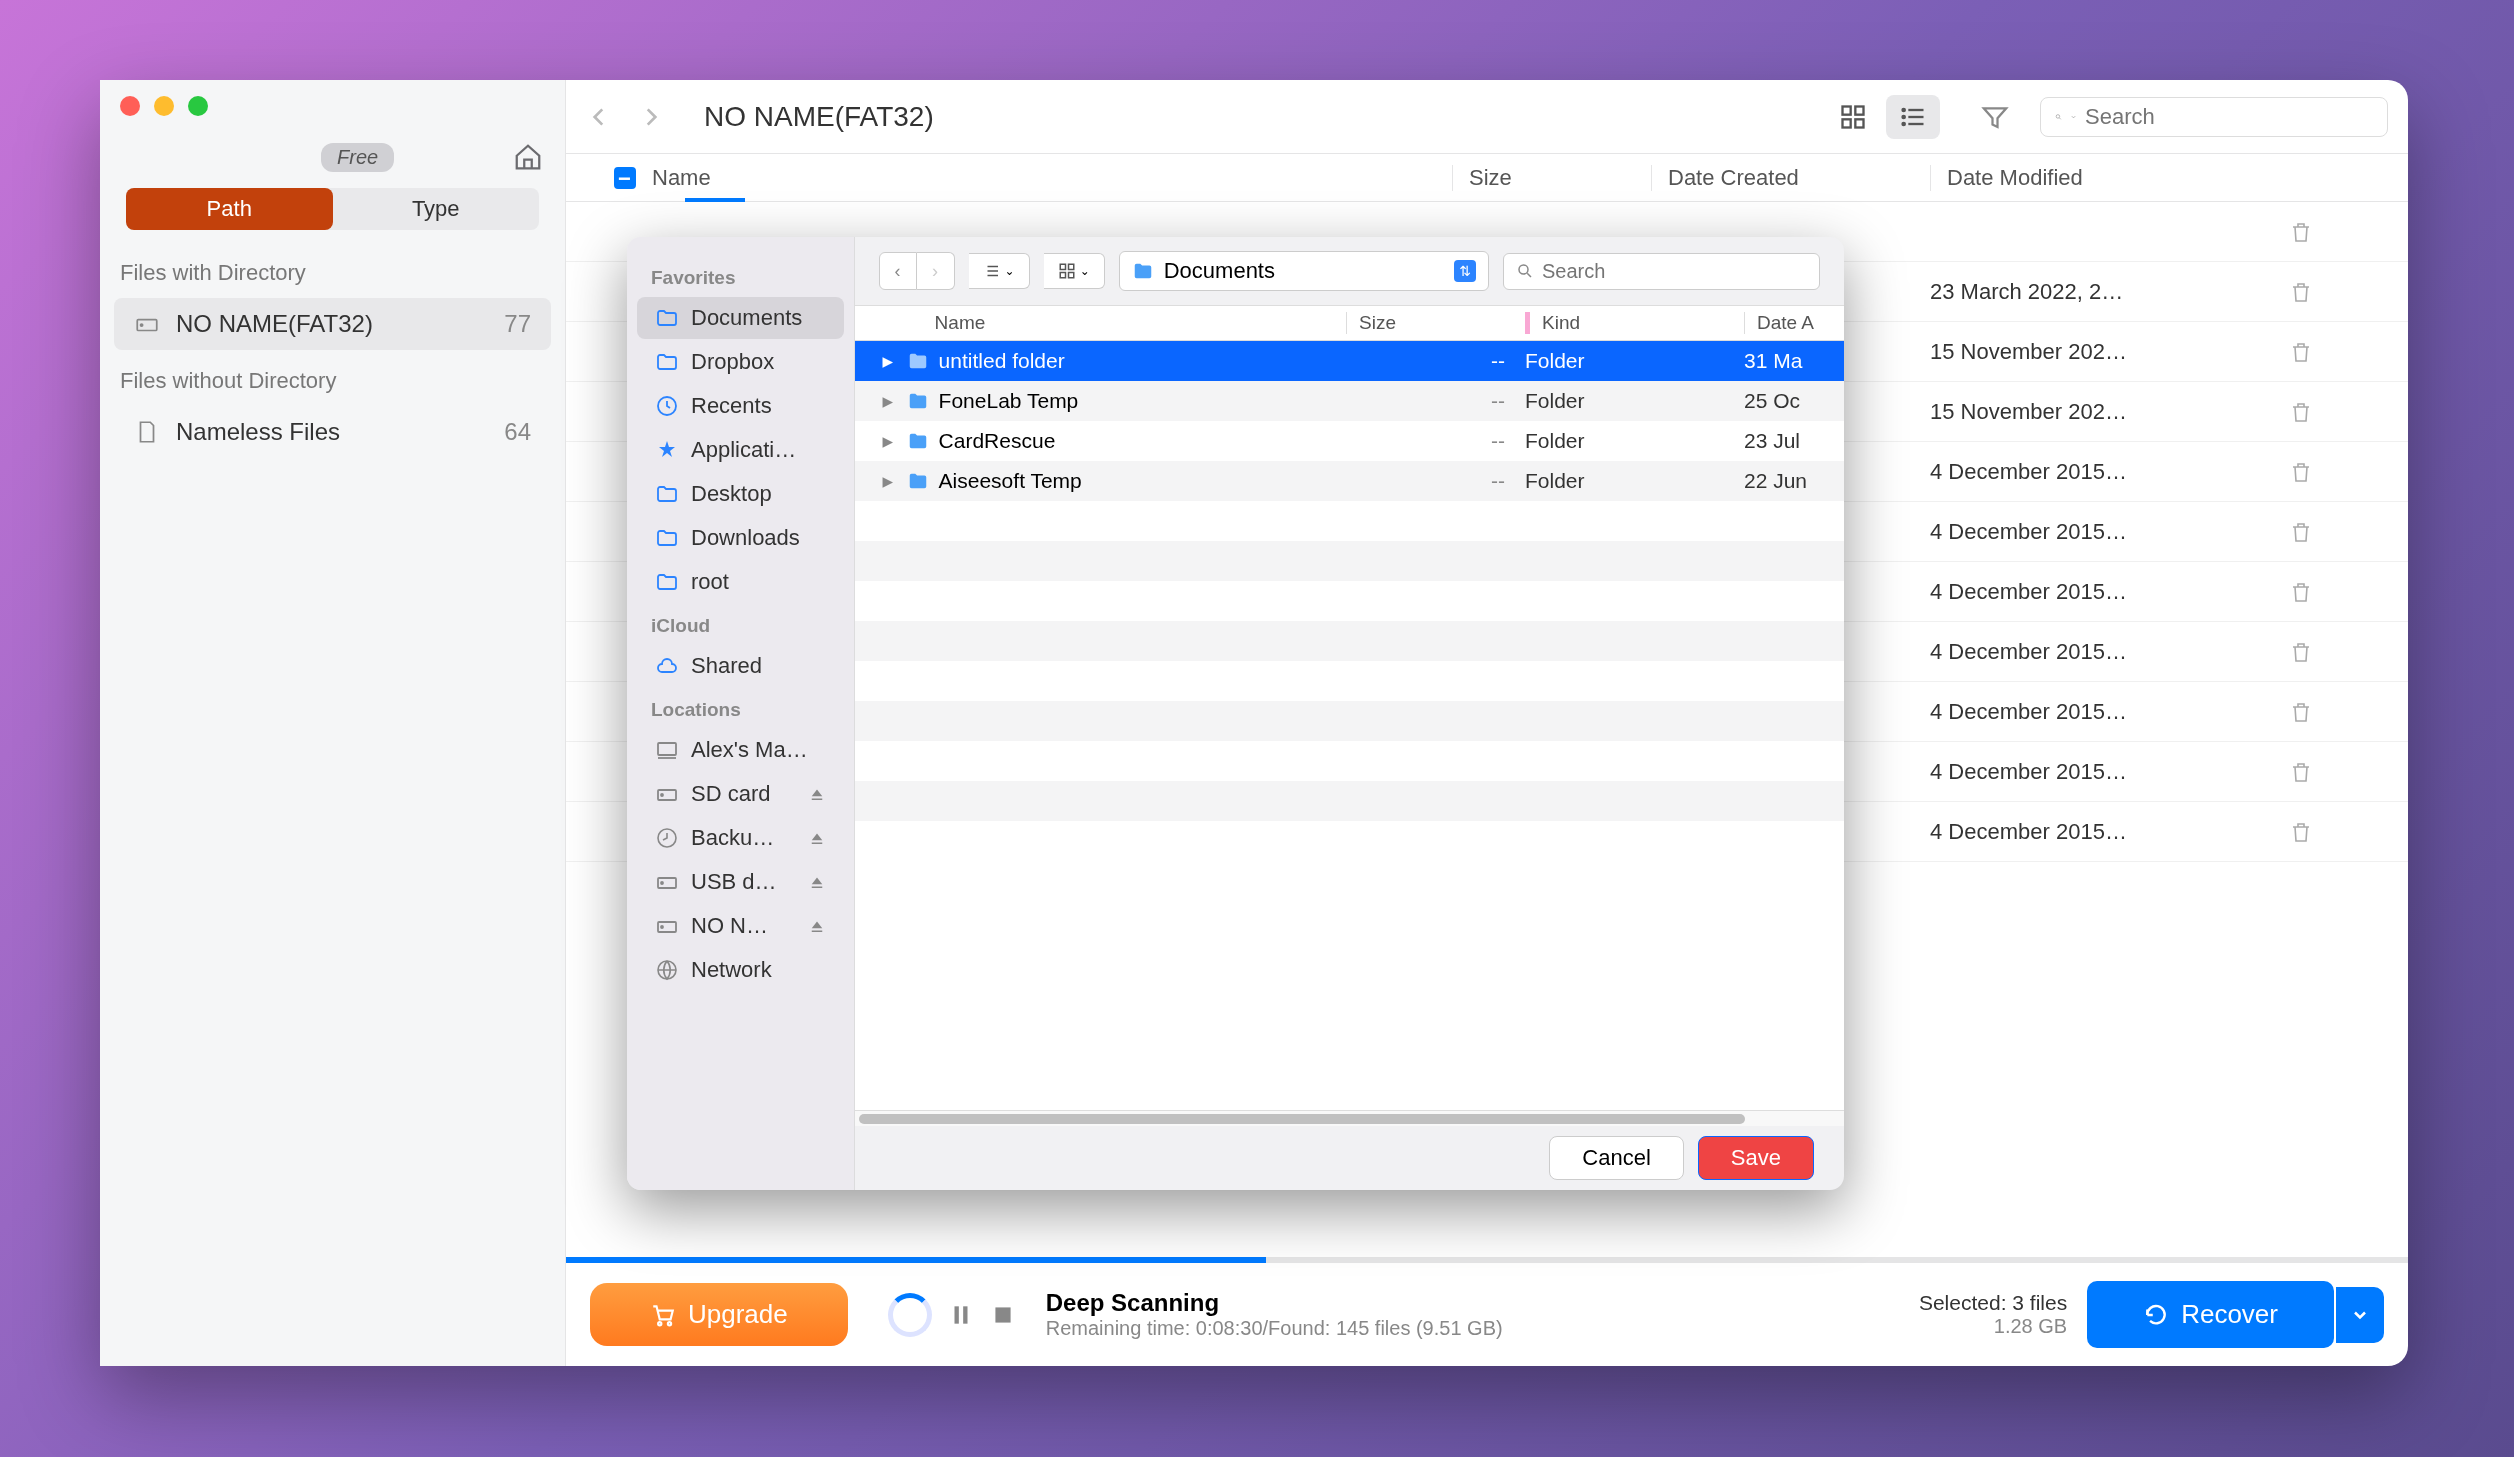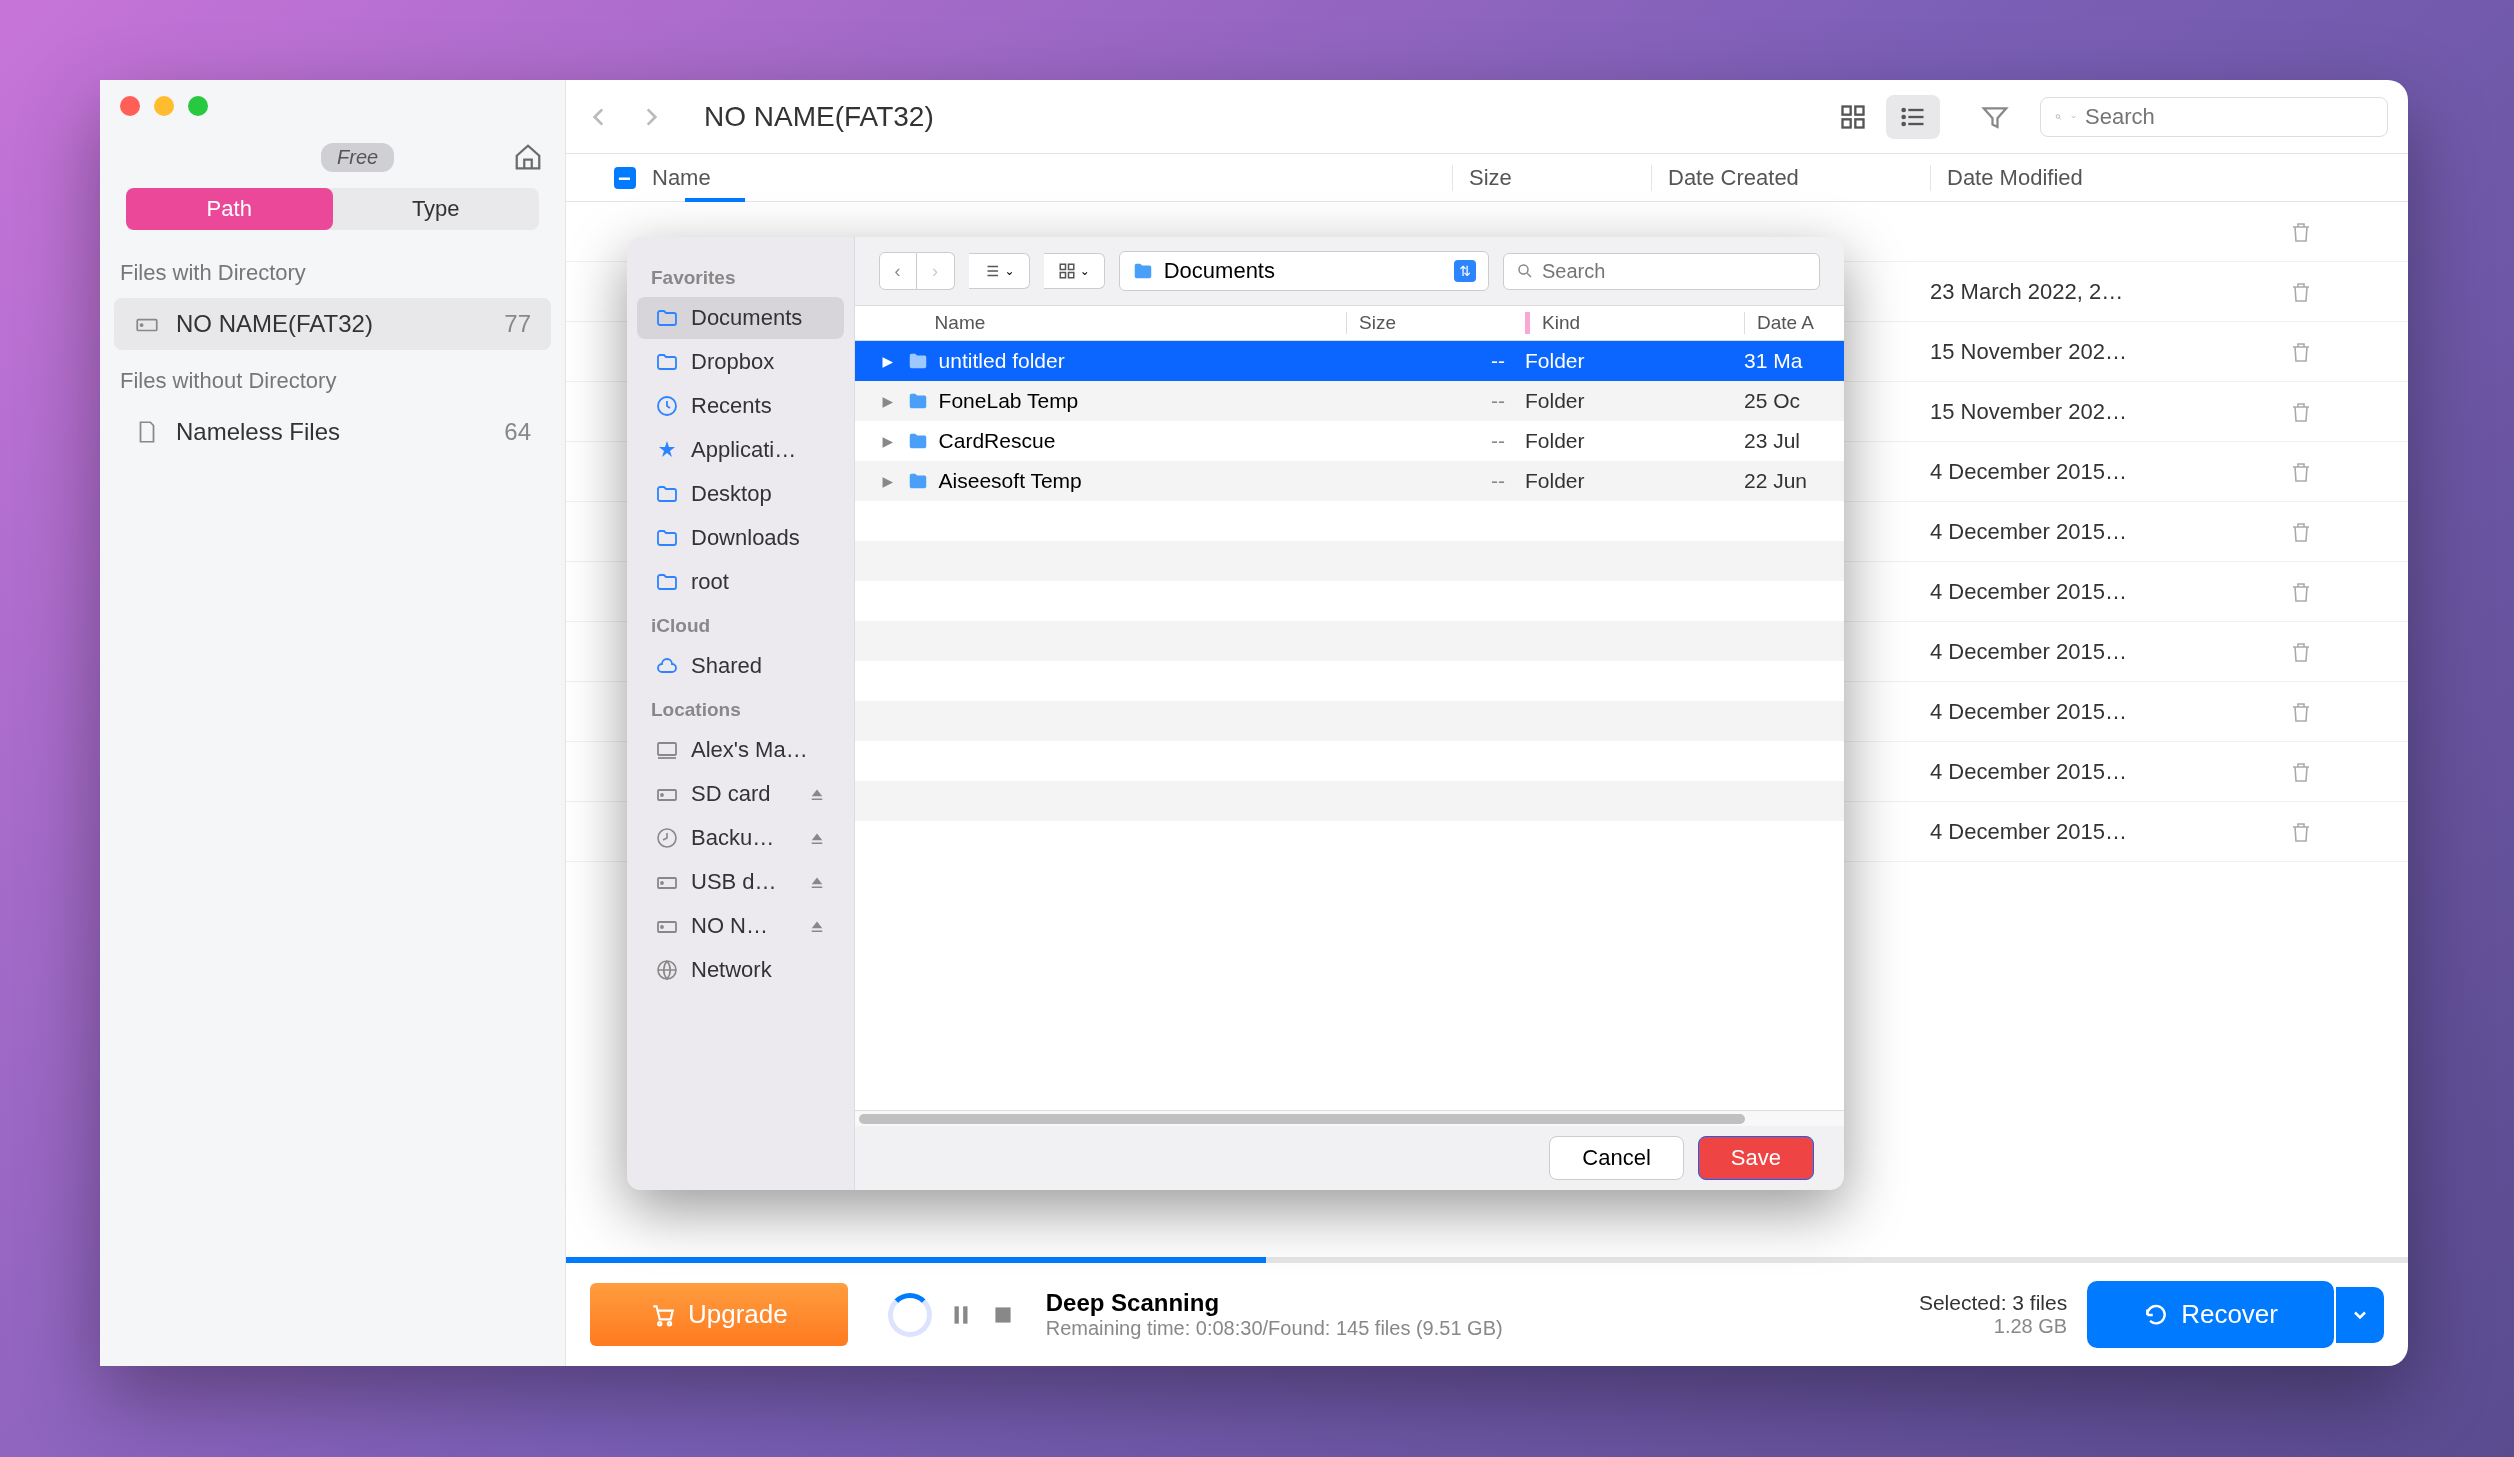--- a/index.html
+++ b/index.html
@@ -16,21 +16,21 @@
 
 .main-body { display: flex; flex: 1; overflow: hidden; position: relative; }
 
 .left-panel { width: 466px; background: #f5f6f7; border-right: 1px solid #e5e5e6; display: flex; flex-direction: column; }
 .left-top { padding: 10px 18px 14px; }
 .free-home-row { display: flex; align-items: center; justify-content: space-between; margin-bottom: 16px; padding: 0 4px; margin-left: 199px; }
 .free-pill { background: #d0d0d4; border-radius: 12px; padding: 3px 16px; font-style: italic; font-size: 20px; color: #555; }
 .home-icon { width: 30px; height: 30px; color: #6b6b6f; }
 .seg { display: flex; background: #e9e9eb; border-radius: 8px; margin: 0 8px; }
 .seg-btn { flex: 1; padding: 8px 0; text-align: center; font-size: 22px; color: #333; cursor: pointer; border-radius: 8px; }
-.seg-btn.active { background: #ec4899; color: #fff; }
+.seg-btn.active { background: #c2410c; color: #fff; }
 
 .left-section  { padding: 16px 20px 10px; font-size: 22px; color: #777; }
 .left-item { display: flex; align-items: center; padding: 12px 20px; font-size: 24px; color: #333; border-radius: 8px; margin: 2px 14px; }
 .left-item.sel { background: #e8e8ea; }
 .li-icon { width: 26px; height: 26px; margin-right: 16px; color: #888; }
 .li-spacer { flex: 1; }
 .li-count { color: #888; }
 
 .right-panel { flex: 1; display: flex; flex-direction: column; overflow: hidden; }
 .toolbar { height: 74px; border-bottom: 1px solid #e5e5e6; display: flex; align-items: center; padding: 0 20px; }
@@ -65,21 +65,21 @@
 .frow .c-created { width: 279px; }
 .frow .c-modified { width: 279px; color: #333; }
 .frow .c-t1 { width: 80px; text-align: center; }
 .frow .c-t2 { width: 80px; text-align: center; }
 .trash-icon { width: 24px; height: 24px; color: #aaa; }
 
 .progress-bar { height: 6px; background: #e5e5e6; position: relative; }
 .progress-fill { height: 100%; background: #007aff; width: 38%; }
 
 .footer { height: 103px; display: flex; align-items: center; padding: 0 24px; border-bottom-left-radius: 20px; border-bottom-right-radius: 20px; }
-.upgrade-btn { background: linear-gradient(#ff9d3f, #ff7a1f); color: #fff; padding: 16px 60px; border-radius: 6px; font-size: 26px; display: flex; align-items: center; gap: 12px; border: none; cursor: pointer; }
+.upgrade-btn { background: linear-gradient(#ff9d3f, #ff7a1f); color: #fff; padding: 16px 60px; border-radius: 17px; font-size: 26px; display: flex; align-items: center; gap: 12px; border: none; cursor: pointer; }
 .scan-ctrl { display: flex; align-items: center; gap: 16px; margin-left: 40px; }
 .spin-ring { width: 44px; height: 44px; border: 5px solid #dde3ff; border-top-color: #007aff; border-radius: 50%; }
 .ctrl-i { width: 26px; height: 26px; color: #888; }
 .scan-info { margin-left: 30px; flex: 1; }
 .si-title { font-size: 24px; font-weight: 600; }
 .si-sub { font-size: 20px; color: #888; }
 .selected-info { text-align: right; margin-right: 20px; }
 .sel-top { font-size: 21px; color: #333; }
 .sel-sub { font-size: 20px; color: #888; }
 .recover-btn { background: #007aff; color: #fff; border: none; padding: 18px 56px; border-radius: 10px; font-size: 26px; display: flex; align-items: center; gap: 12px; cursor: pointer; }

